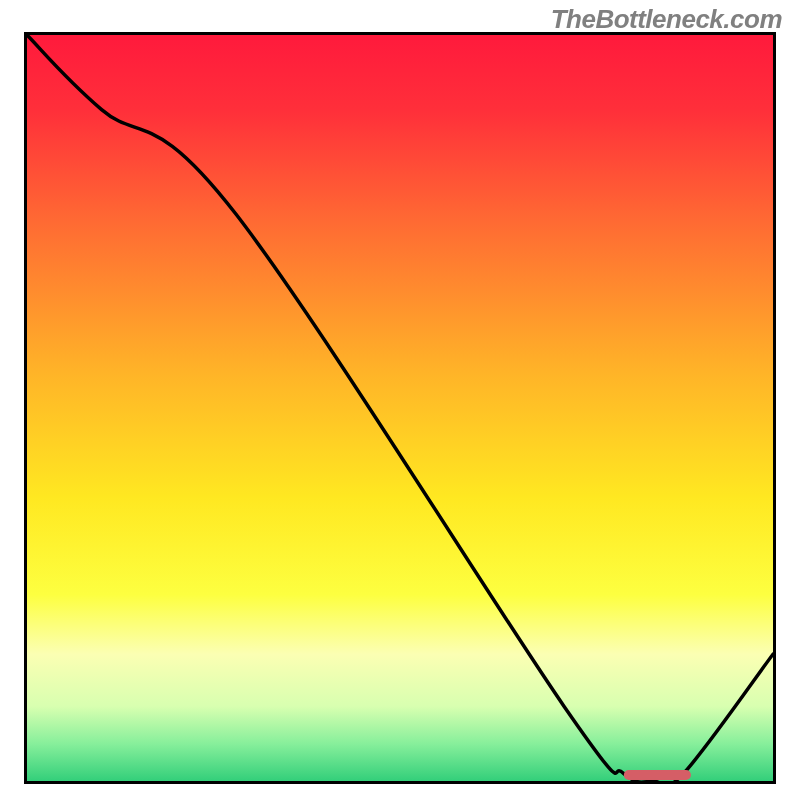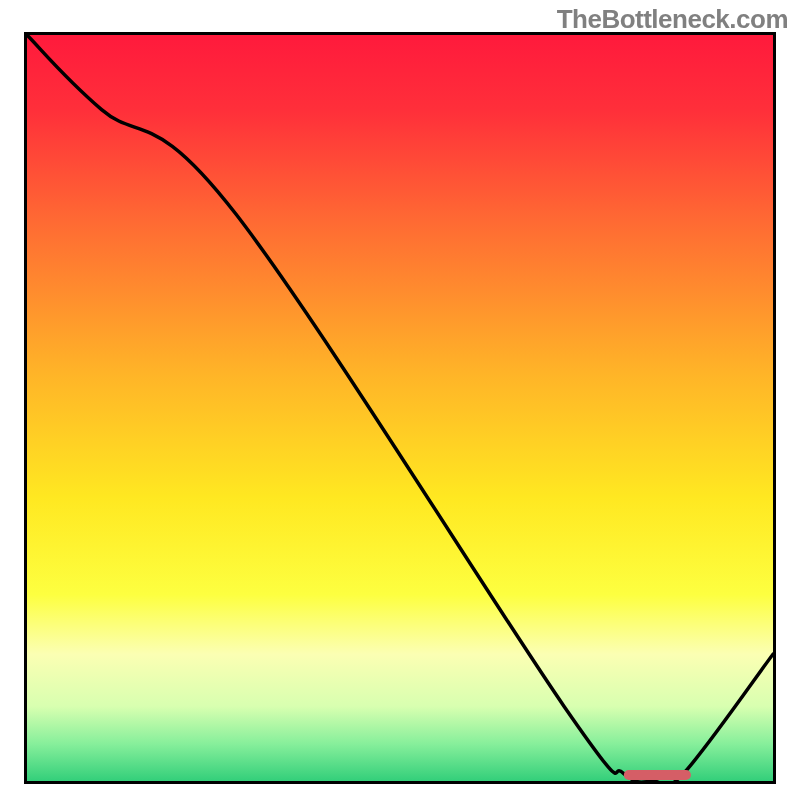--- a/index.html
+++ b/index.html
@@ -12,25 +12,26 @@
     font-family: Arial, Helvetica, sans-serif;
   }
   .frame {
     position: relative;
     width: 800px;
     height: 800px;
   }
   .watermark {
     position: absolute;
     top: 4px;
-    right: 12px;
+    right: 18px;
     font-size: 26px;
     font-weight: 600;
     color: #808080;
     letter-spacing: -0.5px;
+    font-style: italic;
   }
   .plot {
     position: absolute;
     left: 24px;
     top: 32px;
     width: 752px;
     height: 752px;
     border: 3px solid #000;
     box-sizing: border-box;
     overflow: hidden;

